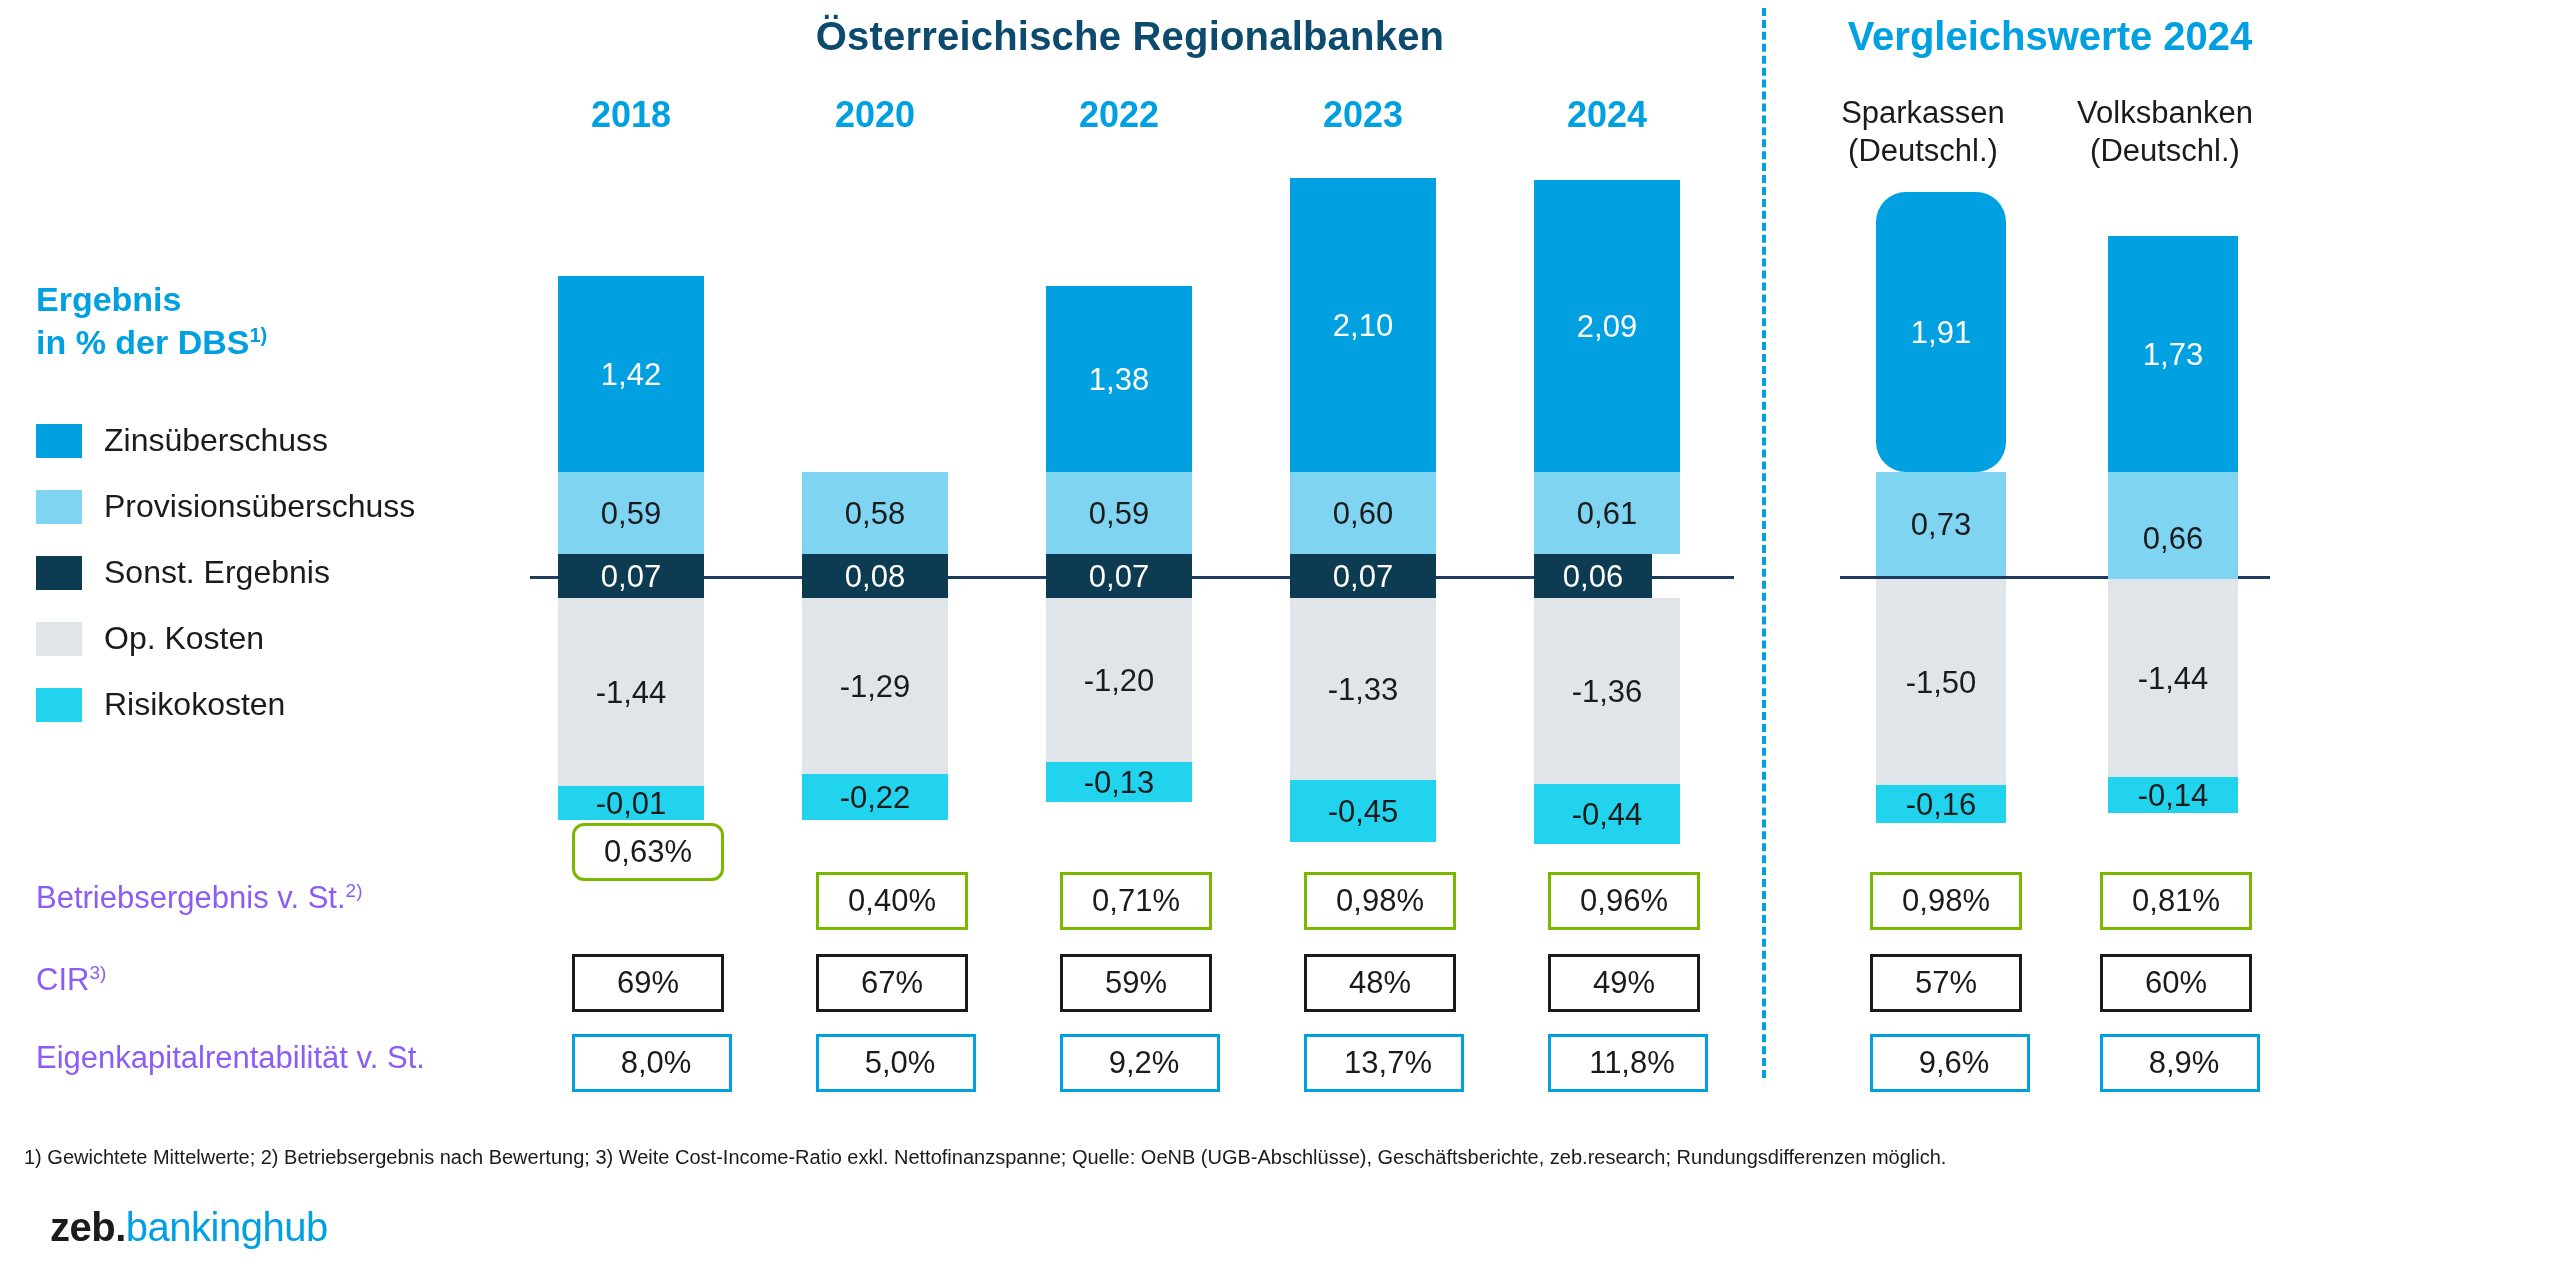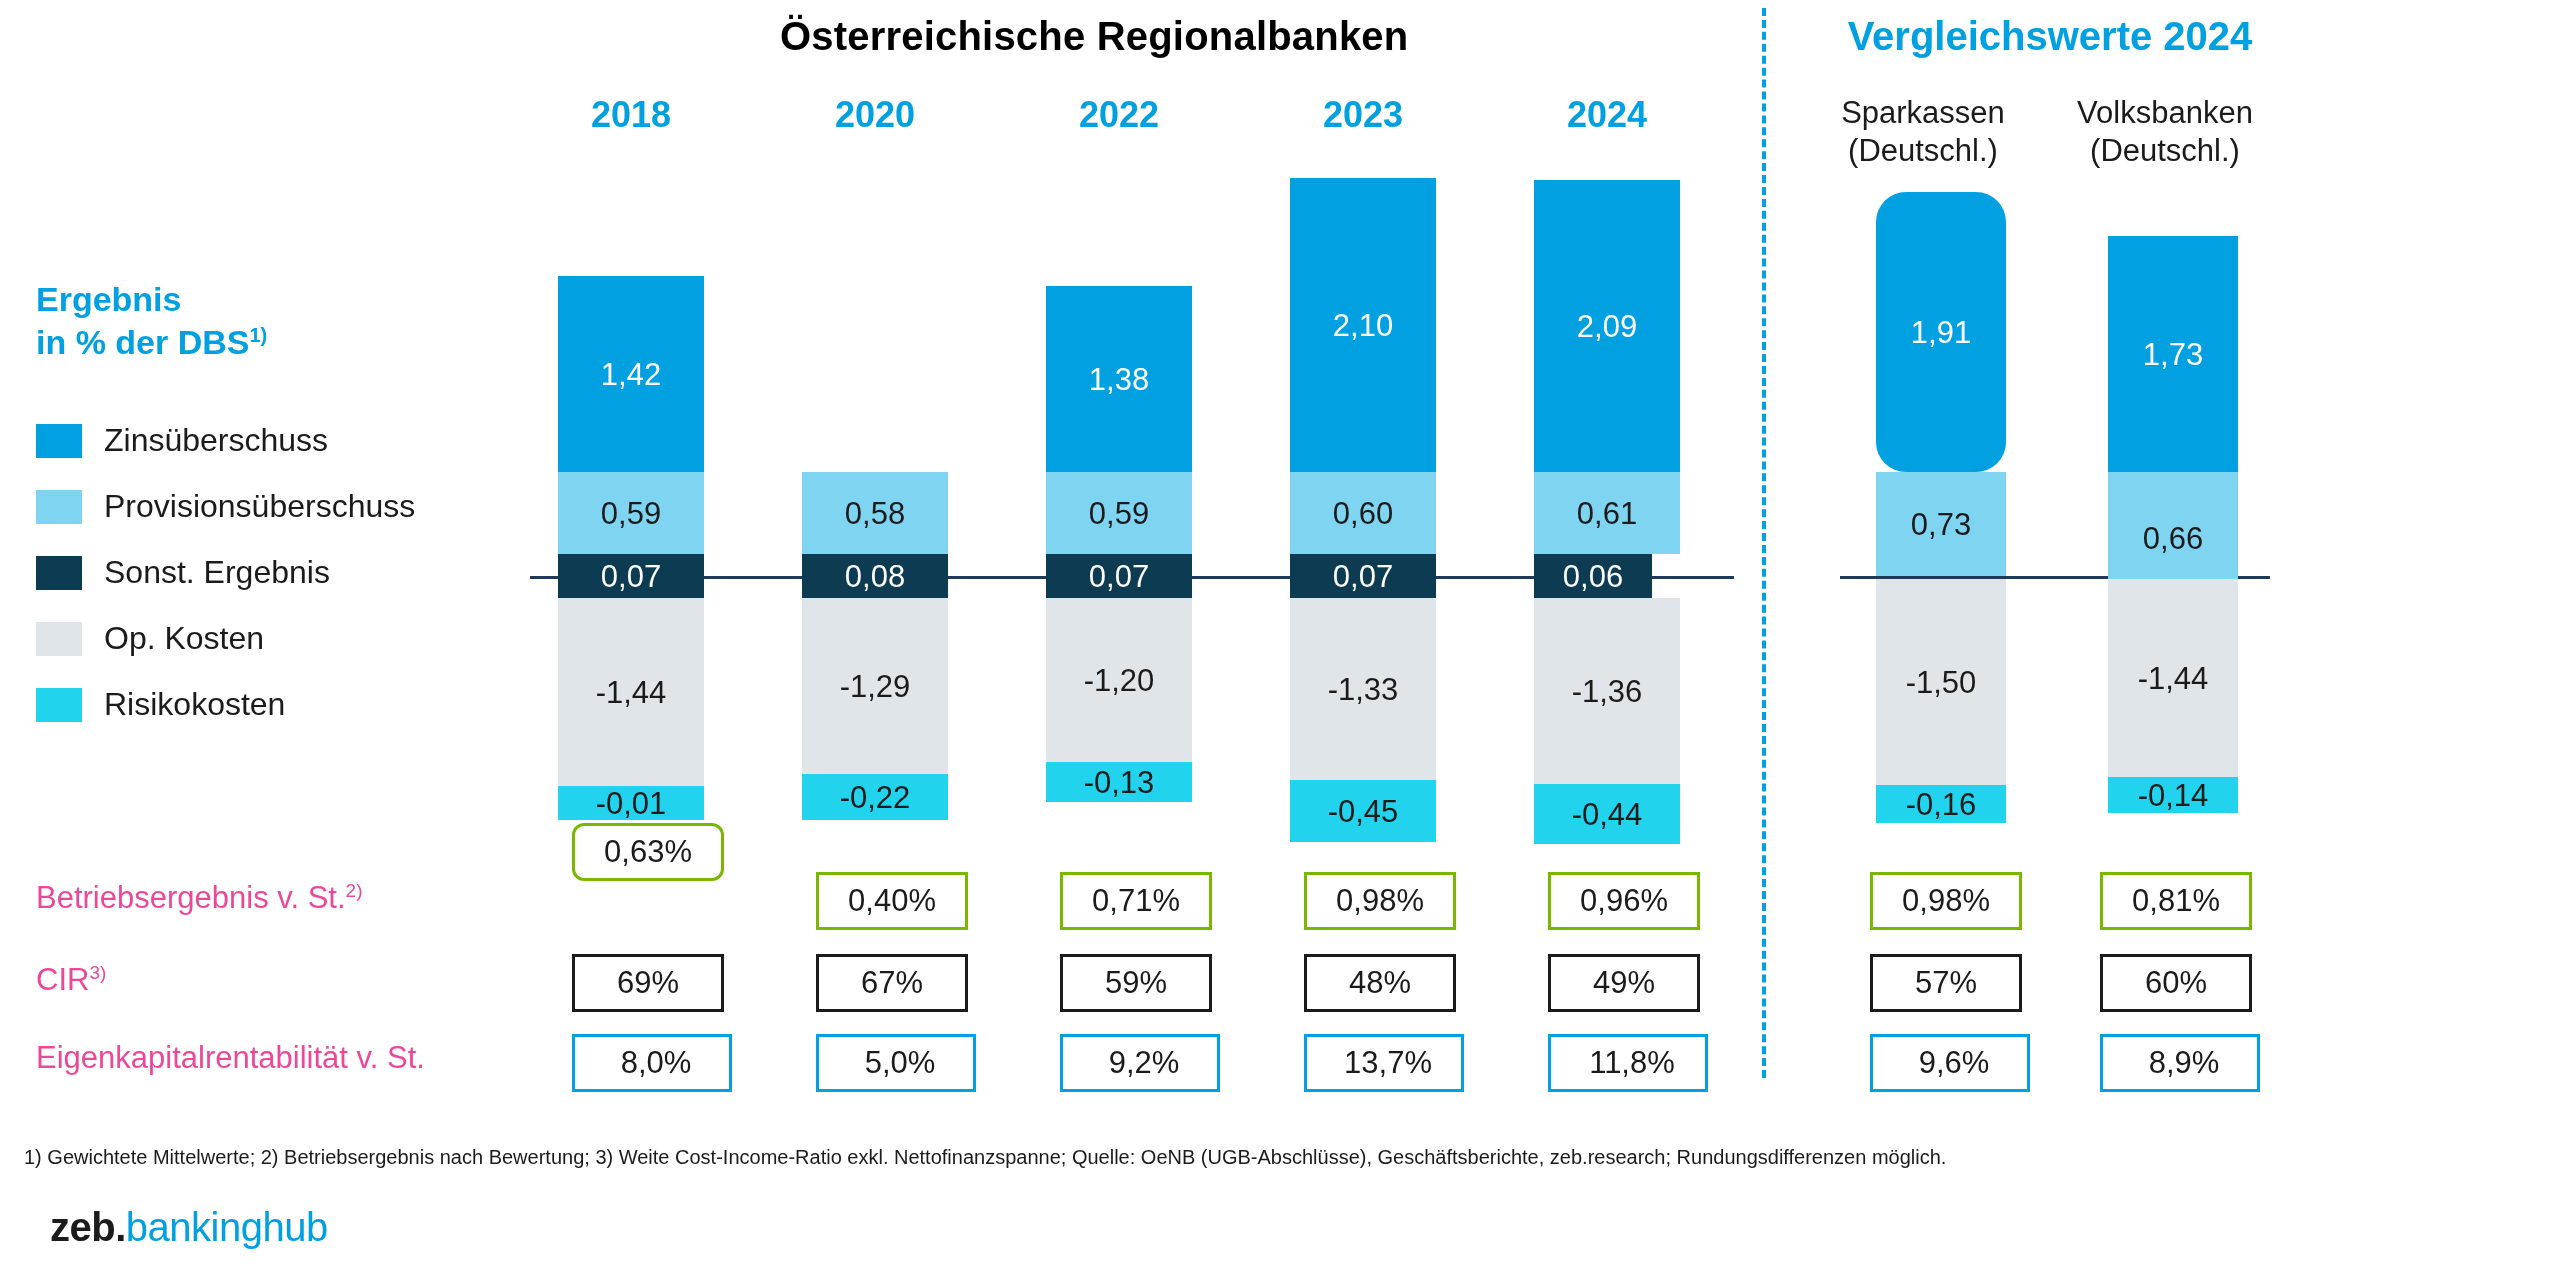--- a/index.html
+++ b/index.html
@@ -5,22 +5,22 @@
   html,body{margin:0;padding:0;}
   body{
     width:2560px;height:1268px;background:#ffffff;
     font-family:"Liberation Sans", sans-serif;
     color:#1b1b1b;overflow:hidden;position:relative;
   }
   .canvas{position:absolute;left:0;top:0;width:2560px;height:1268px;}
 
   
   .title-left{
-    position:absolute;left:780px;top:14px;width:700px;
-    font-size:40px;font-weight:bold;color:#000000;letter-spacing:.2px;
+    position:absolute;left:780px;top:14px;width:700px;text-align:center;
+    font-size:40px;font-weight:bold;color:#0c4a6e;letter-spacing:.2px;
   }
   .title-right{
     position:absolute;left:1800px;top:14px;width:500px;text-align:center;
     font-size:40px;font-weight:bold;color:#00a0e1;
   }
   .year{
     position:absolute;top:94px;width:170px;text-align:center;
     font-size:36px;font-weight:bold;color:#00a0e1;
   }
   .colhead{
@@ -48,21 +48,21 @@
 
   
   .zeroline{position:absolute;height:3px;background:#1f3a5f;}
   .bar-seg{position:absolute;display:flex;align-items:center;justify-content:center;}
   .seg-label{font-size:31px;line-height:1;}
   .seg-label.white{color:#ffffff;}
   .seg-label.dark{color:#1b1b1b;}
 
   
   .metric-label{
-    position:absolute;font-size:31px;color:#ec4899;white-space:nowrap;
+    position:absolute;font-size:31px;color:#8b5cf6;white-space:nowrap;
   }
   .metric-label sup{font-size:19px;}
   .box{
     position:absolute;display:flex;align-items:center;justify-content:center;
     background:#ffffff;font-size:31px;color:#1b1b1b;
   }
   .box.green{border:3px solid #7ab800;}
   .box.black{border:3px solid #1b1b1b;}
   .box.blue{border:3px solid #00a0e1;padding-left:8px;}
 

